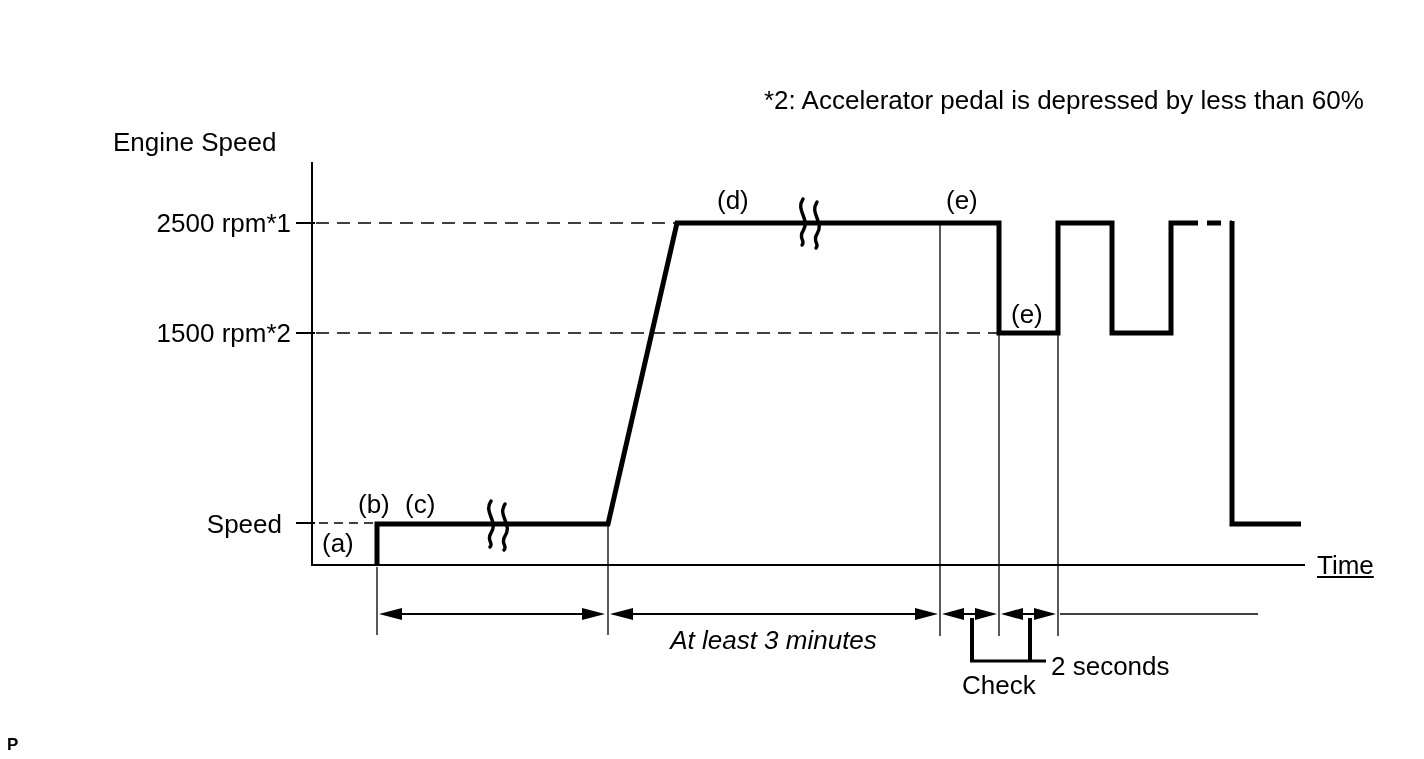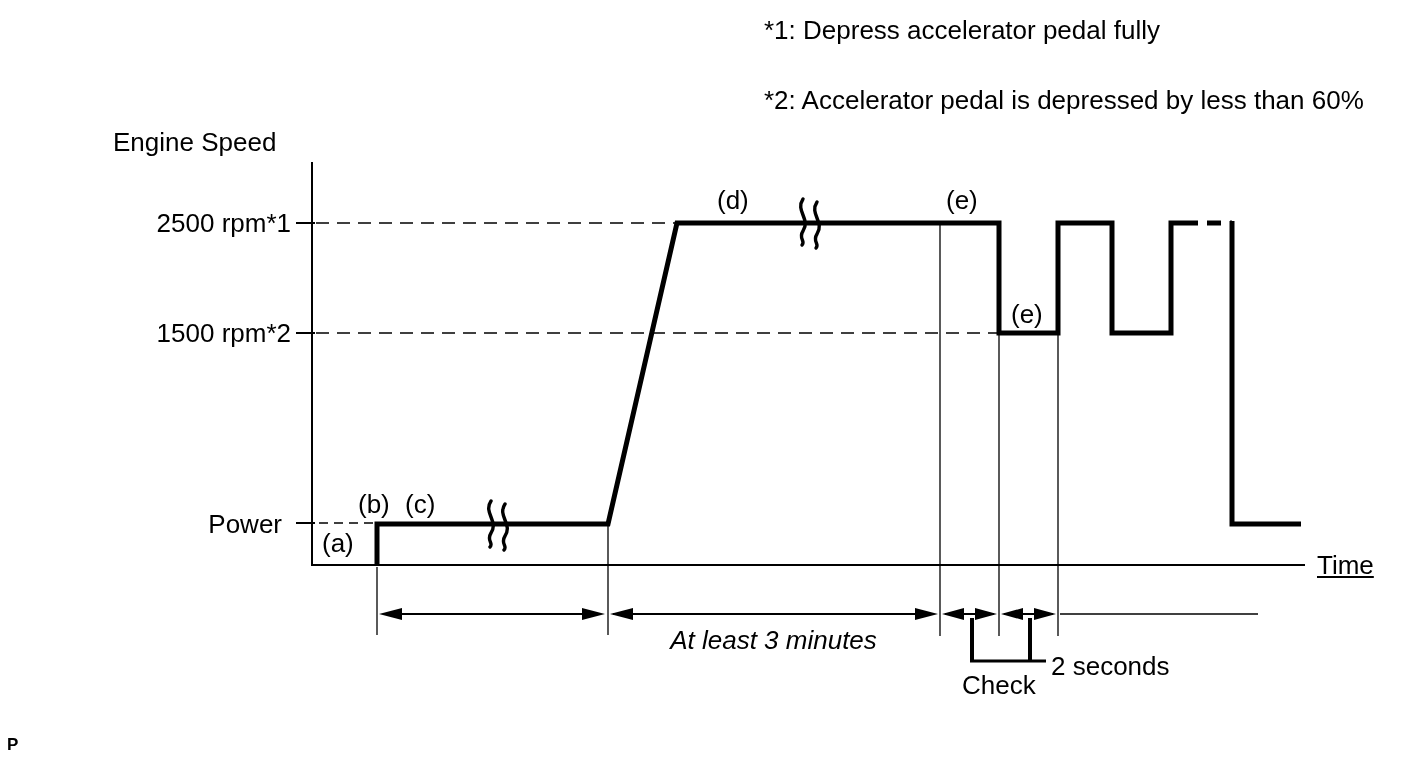--- a/index.html
+++ b/index.html
@@ -80,27 +80,26 @@
     </g>
     <path d="M1060 614 H1258" stroke="#000" stroke-width="1.5" fill="none"></path>
 
     <g>
       <path d="M972 618 V661" stroke="#000" stroke-width="4"></path>
       <path d="M1030 618 V661" stroke="#000" stroke-width="4"></path>
       <path d="M970 661 H1046" stroke="#000" stroke-width="3"></path>
     </g>
   </svg>
 
-  <div class="lbl" style="left:764px;top:16px;">*1: Depress accelerator pedal fully</div>
   <div class="lbl" style="left:764px;top:86px;">*2: Accelerator pedal is depressed by less than 60%</div>
 
   <div class="lbl" style="left:113px;top:128px;">Engine Speed</div>
   <div class="lbl ra" style="left:90px;top:209px;width:201px;">2500 rpm*1</div>
   <div class="lbl ra" style="left:90px;top:319px;width:201px;">1500 rpm*2</div>
-  <div class="lbl ra" style="left:90px;top:510px;width:192px;">Power</div>
+  <div class="lbl ra" style="left:90px;top:510px;width:192px;">Speed</div>
   <div class="lbl" style="left:1317px;top:551px;text-decoration:underline;">Time</div>
 
   <div class="lbl" style="left:322px;top:529px;">(a)</div>
   <div class="lbl" style="left:358px;top:490px;">(b)</div>
   <div class="lbl" style="left:405px;top:490px;">(c)</div>
   <div class="lbl" style="left:717px;top:186px;">(d)</div>
   <div class="lbl" style="left:946px;top:186px;">(e)</div>
   <div class="lbl" style="left:1011px;top:300px;">(e)</div>
 
   <div class="lbl ctr" style="left:607px;top:626px;width:333px;font-style:italic;">At least 3 minutes</div>

